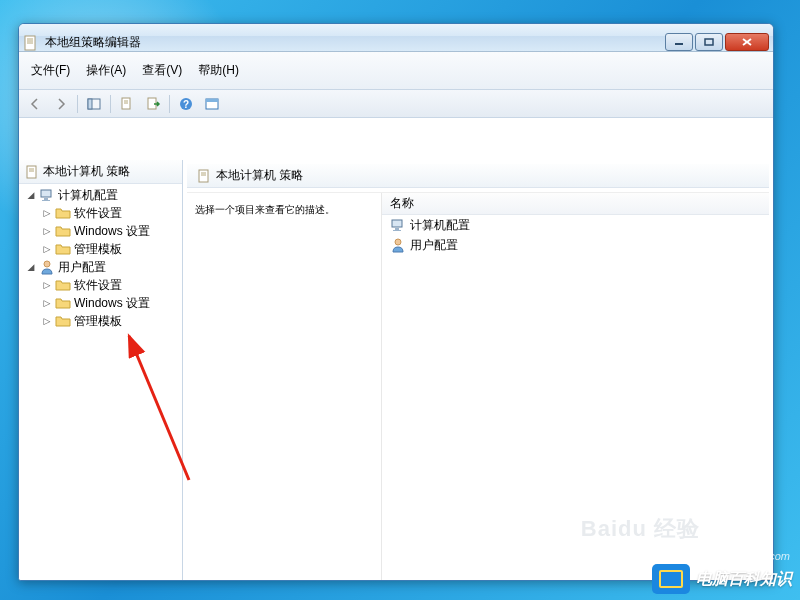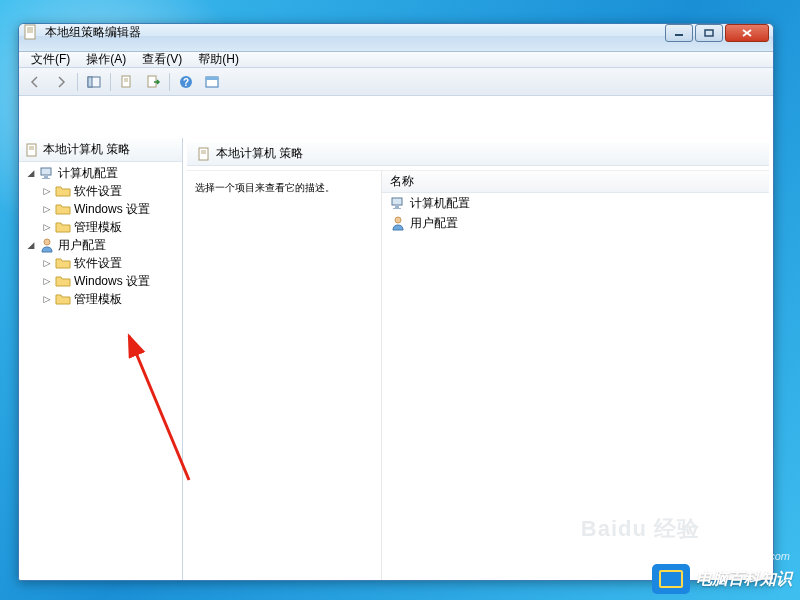--- a/index.html
+++ b/index.html
@@ -1,28 +1,28 @@
 <!DOCTYPE html>
 <html><head>
 <meta charset="utf-8">
 <style>
 * { margin: 0; padding: 0; box-sizing: border-box; font-family: "Microsoft YaHei", "SimSun", Tahoma, sans-serif; }
 body { background: linear-gradient(135deg, #3fbff0 0%, #1a8fd6 50%, #3fbff0 100%); width: 800px; height: 600px; overflow: hidden; position: relative; }
 .desktop-light { position: absolute; width: 300px; height: 300px; background: radial-gradient(circle, rgba(255,255,255,0.5) 0%, transparent 70%); border-radius: 50%; }
 .light1 { top: -50px; left: -50px; }
 .light2 { bottom: 30px; right: 50px; width: 200px; height: 200px; }
 .window { position: absolute; left: 18px; top: 23px; width: 756px; height: 558px; background: #fff; border: 1px solid #3c7bb5; border-radius: 6px 6px 3px 3px; box-shadow: 0 2px 12px rgba(0,0,0,0.35); overflow: hidden; }
-.titlebar { height: 28px; background: linear-gradient(to bottom, #eaf3fb 0%, #d7e8f7 45%, #c8ddf1 46%, #d9eaf8 100%); display: flex; align-items: flex-start; padding: 0 4px; border-bottom: 1px solid #a8bfd4; }
+.titlebar { height: 28px; background: linear-gradient(to bottom, #eaf3fb 0%, #d7e8f7 45%, #c8ddf1 46%, #d9eaf8 100%); display: flex; align-items: flex-end; padding: 0 4px; border-bottom: 1px solid #a8bfd4; }
 .title-icon { width: 16px; height: 16px; margin-right: 6px; }
 .title-text { font-size: 12px; color: #000; flex: 1; }
 .win-controls { display: flex; gap: 2px; }
 .win-btn { width: 28px; height: 18px; border: 1px solid #5b7fa3; border-radius: 3px; display: flex; align-items: center; justify-content: center; font-size: 10px; cursor: pointer; }
 .win-btn.min, .win-btn.max { background: linear-gradient(to bottom, #e8f0f8, #c5d9ed); color: #2a4a6a; }
 .win-btn.cls { width: 44px; background: linear-gradient(to bottom, #e67a64, #cc3b22); color: #fff; border-color: #9e2d18; }
-.menubar { height: 16px; background: linear-gradient(to bottom, #f9fbfd, #eaf0f7); border-bottom: 1px solid #c8d6e5; display: flex; align-items: center; padding: 0 4px; font-size: 12px; }
+.menubar { height: 38px; background: linear-gradient(to bottom, #f9fbfd, #eaf0f7); border-bottom: 1px solid #c8d6e5; display: flex; align-items: center; padding: 0 4px; font-size: 12px; }
 .menu-item { padding: 2px 8px; cursor: pointer; }
 .toolbar { height: 28px; background: linear-gradient(to bottom, #f4f7fb, #e4ebf3); border-bottom: 1px solid #c8d6e5; display: flex; align-items: center; padding: 0 4px; gap: 2px; }
 .tool-btn { width: 24px; height: 22px; border: 1px solid transparent; display: flex; align-items: center; justify-content: center; cursor: pointer; border-radius: 2px; }
 .tool-sep { width: 1px; height: 18px; background: #c0cedd; margin: 0 2px; }
 .content { display: flex; height: calc(100% - 78px); margin-top: 42px; }
 .tree-panel { width: 164px; border-right: 1px solid #c8d6e5; background: #fff; overflow: auto; }
 .tree-header { height: 24px; background: linear-gradient(to bottom, #fdfefe, #eef3f8); border-bottom: 1px solid #dde5ee; display: flex; align-items: center; padding: 0 6px; font-size: 12px; }
 .tree-header .hicon { width: 14px; height: 14px; margin-right: 4px; }
 .tree { padding: 2px 0; font-size: 12px; }
 .tree-node { display: flex; align-items: center; height: 18px; padding-right: 4px; cursor: pointer; white-space: nowrap; }

